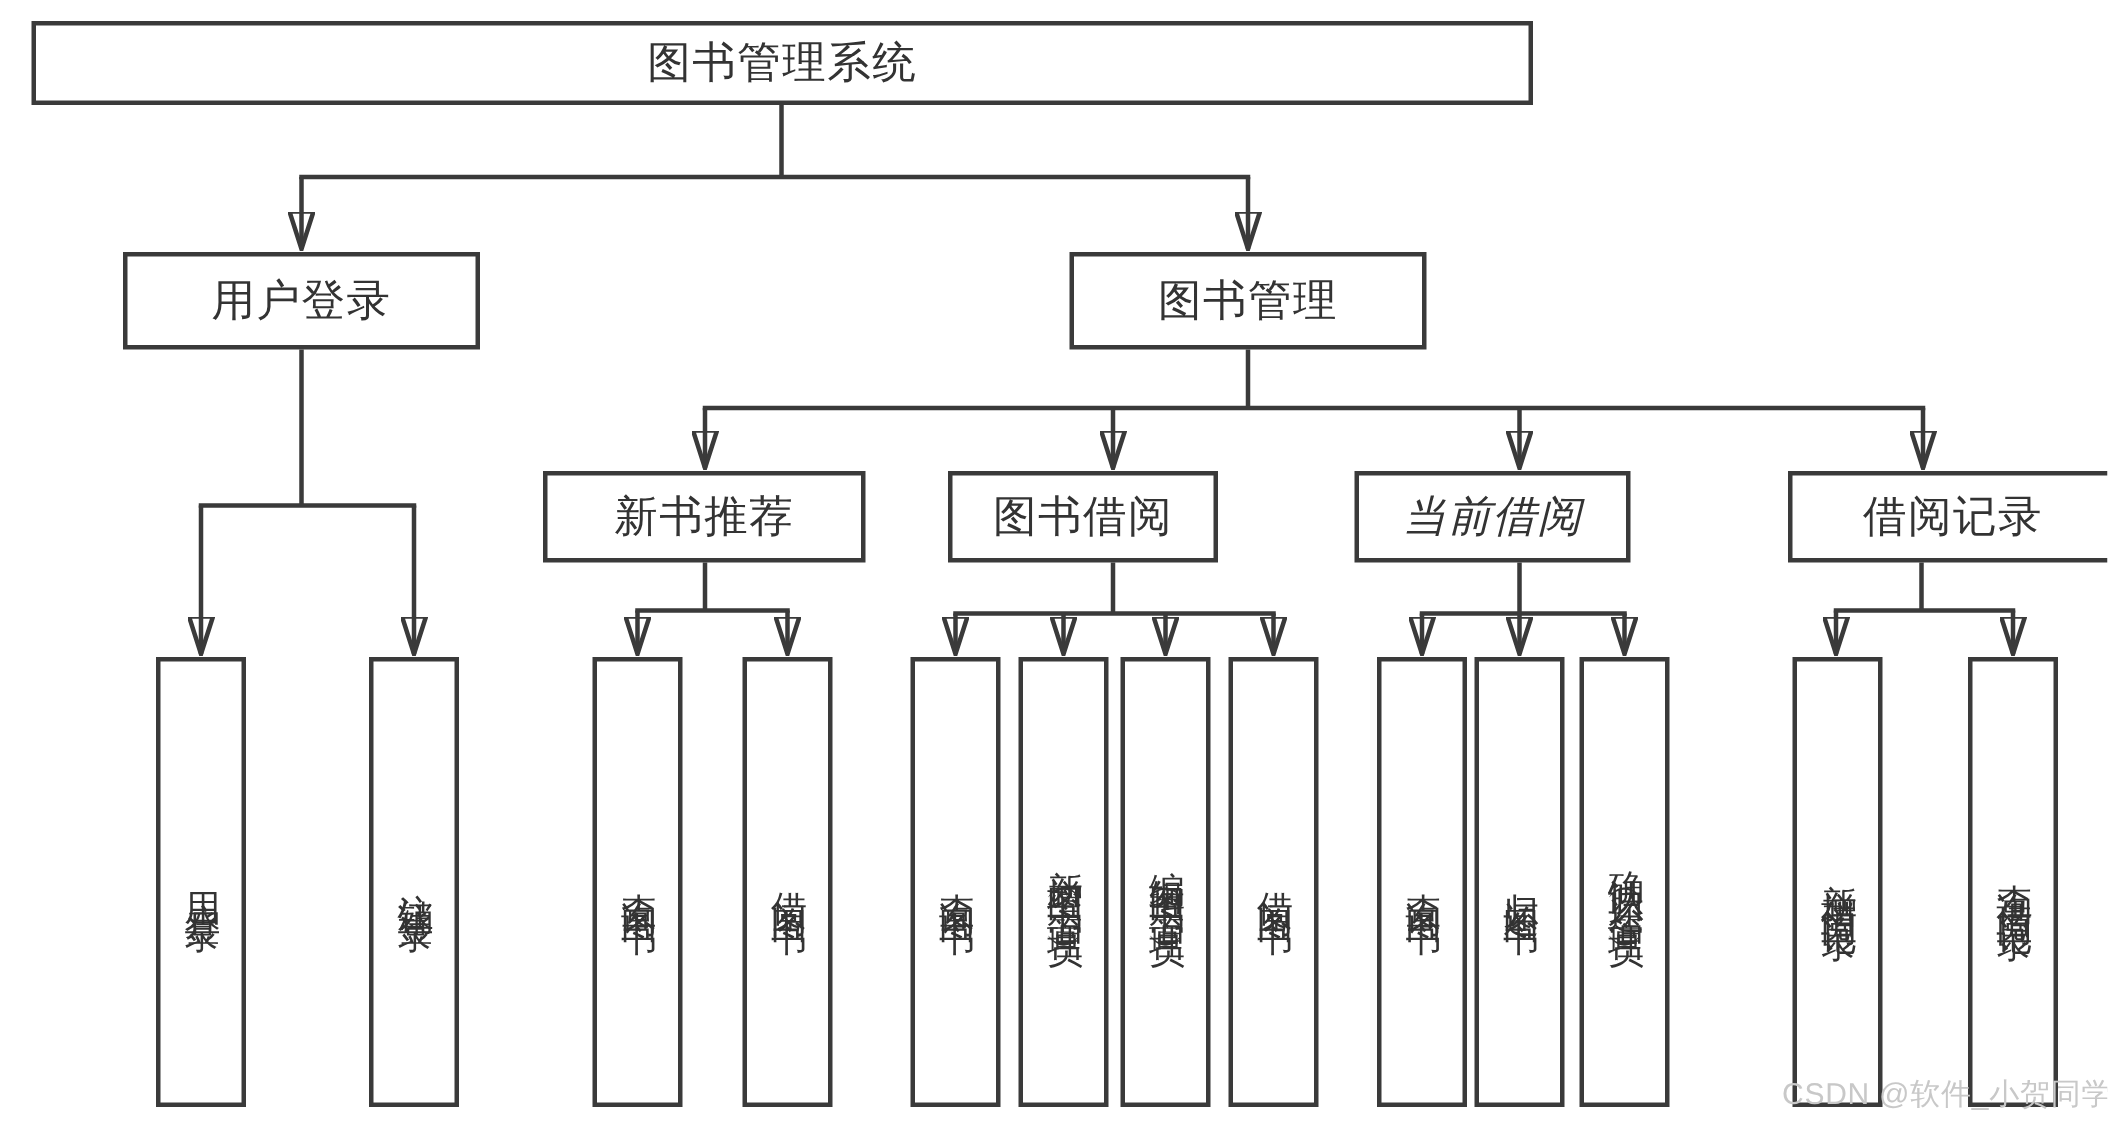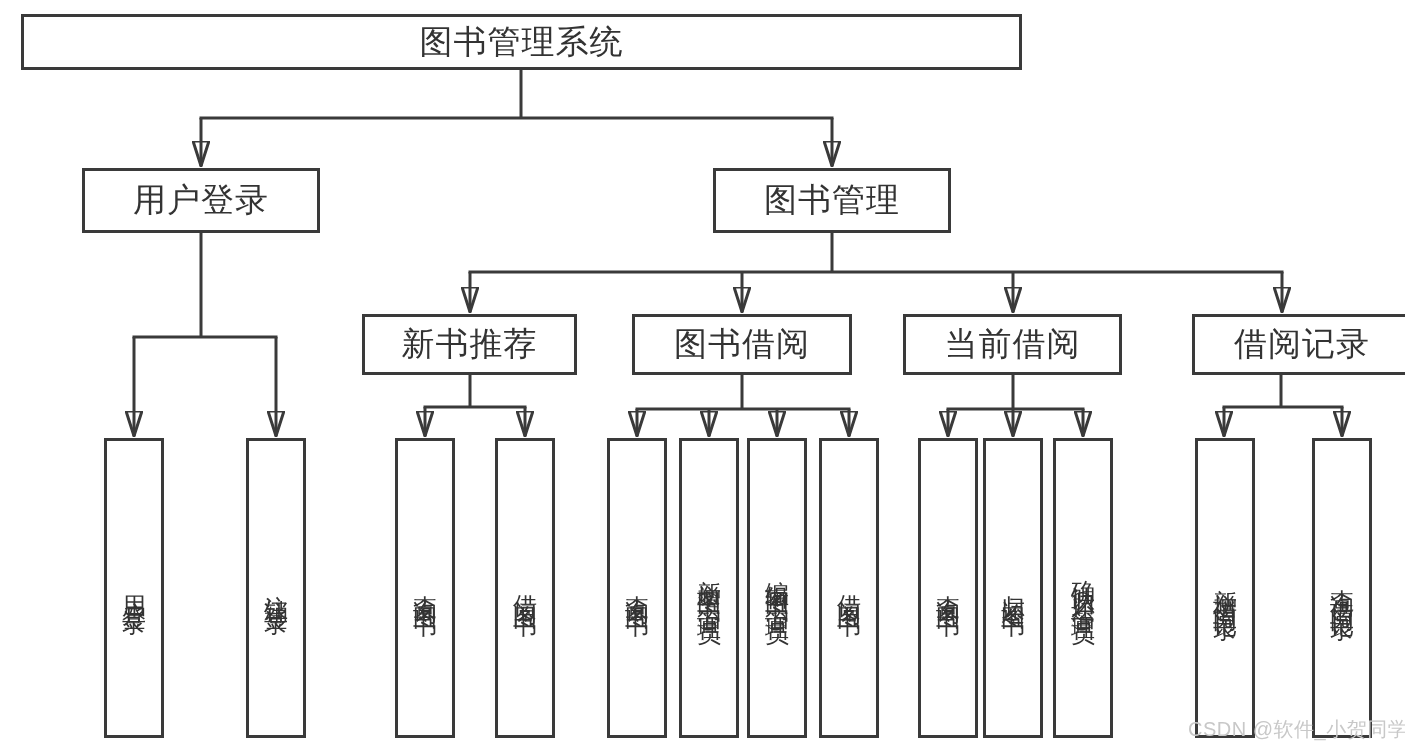--- a/index.html
+++ b/index.html
@@ -16,21 +16,21 @@
   .connectors path,.connectors line{
     stroke:var(--line);stroke-width:3;fill:none;stroke-linecap:square;
   }
   .connectors .arrowline{stroke-linecap:butt;}
   .arrowhead-shape{fill:var(--line);}
   .box{
     position:absolute;box-sizing:border-box;border:3px solid var(--box-border);
     background:var(--background);display:flex;align-items:center;justify-content:center;
     color:var(--text);
   }
-  .hlabel{font-size:33px;letter-spacing:1px;white-space:nowrap;}
+  .hlabel{font-size:29px;letter-spacing:1px;white-space:nowrap;}
   .vlabel{
     writing-mode:vertical-rl;text-orientation:mixed;
     font-size:24px;letter-spacing:6px;line-height:1;white-space:nowrap;
   }
   .leaf{width:60px;top:438px;height:300px;}
   .lvl2{top:168px;width:238px;height:65px;}
   .lvl3{top:314px;height:61px;text-align:right;}
   .watermark{
     position:absolute;left:1188px;top:716px;font-size:20px;
     color:var(--watermark);white-space:nowrap;letter-spacing:0.5px;
@@ -103,24 +103,24 @@
   <div class="box lvl2" style="left:82px;">
     <span class="hlabel">用户登录</span>
   </div>
   <div class="box lvl2" style="left:713px;font-family:Liberation Serif, serif;">
     <span class="hlabel">图书管理</span>
   </div>
 
   <div class="box lvl3" style="left:362px;width:215px;">
     <span class="hlabel">新书推荐</span>
   </div>
-  <div class="box lvl3" style="left:632px;width:220px;">
+  <div class="box lvl3" style="left:632px;width:180px;">
     <span class="hlabel">图书借阅</span>
   </div>
-  <div class="box lvl3" style="left:903px;width:219px;">
+  <div class="box lvl3" style="left:903px;width:184px;font-style:italic;">
     <span class="hlabel">当前借阅</span>
   </div>
   <div class="box lvl3" style="left:1172px;width:220px;margin-left:20px;">
     <span class="hlabel">借阅记录</span>
   </div>
 
   <div class="box leaf" style="left:104px;">
     <span class="vlabel">用户登录</span>
   </div>
   <div class="box leaf" style="left:246px;">

